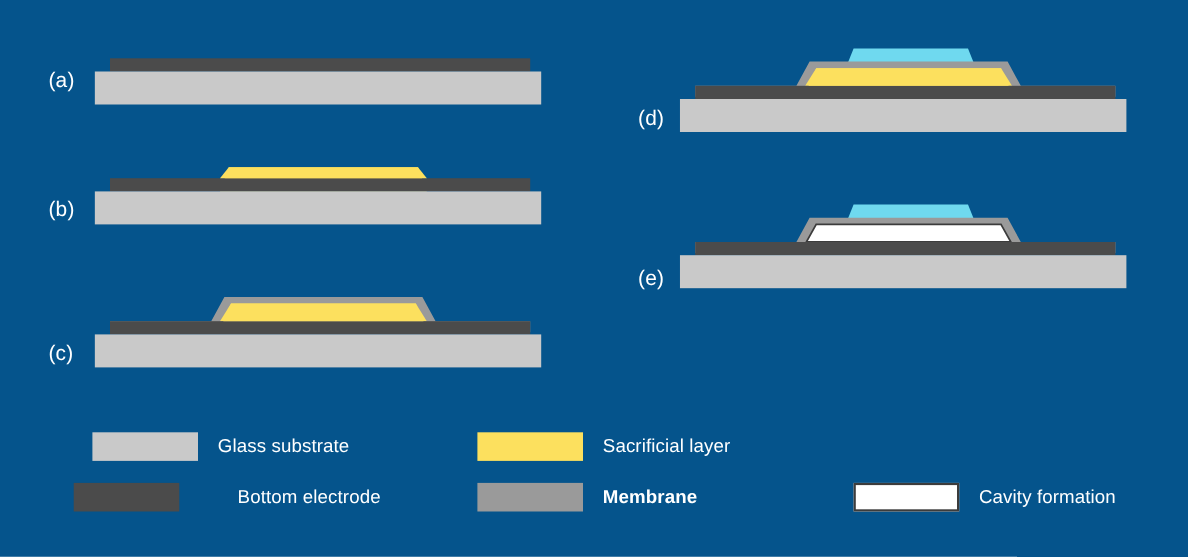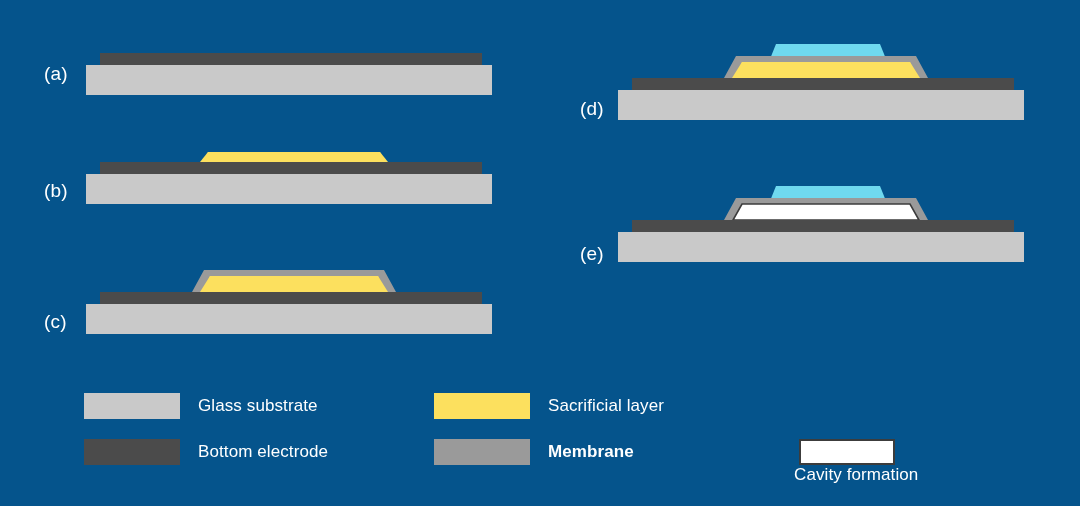--- a/index.html
+++ b/index.html
@@ -128,36 +128,36 @@
     <rect x="0" y="52" width="406" height="30" fill="#c9c9c9"></rect>
   </svg>
 
   <div class="legend">
 
     <div class="legend-item" style="left:84px; top:393px;">
       <span class="legend-swatch" style="background:#c9c9c9;"></span>
       <span class="legend-text">Glass substrate</span>
     </div>
 
-    <div class="legend-item" style="left:84px; top:439px;">
+    <div class="legend-item" style="left:67px; top:439px;gap:35px;">
       <span class="legend-swatch" style="background:#4b4b4b;"></span>
       <span class="legend-text">Bottom electrode</span>
     </div>
 
     <div class="legend-item" style="left:434px; top:393px;">
       <span class="legend-swatch" style="background:#fce05e;"></span>
       <span class="legend-text">Sacrificial layer</span>
     </div>
 
     <div class="legend-item" style="left:434px; top:439px;font-weight:bold;">
       <span class="legend-swatch" style="background:#9a9a9a;"></span>
       <span class="legend-text">Membrane</span>
     </div>
 
 
-    <div class="legend-item" style="left:776px; top:439px;flex-direction:column;">
+    <div class="legend-item" style="left:776px; top:439px;">
       <span class="legend-swatch" style="background:#ffffff; border:2px solid #3c3c3c;"></span>
       <span class="legend-text">Cavity formation</span>
     </div>
 
   </div>
 
 </div>
 
 </body></html>

